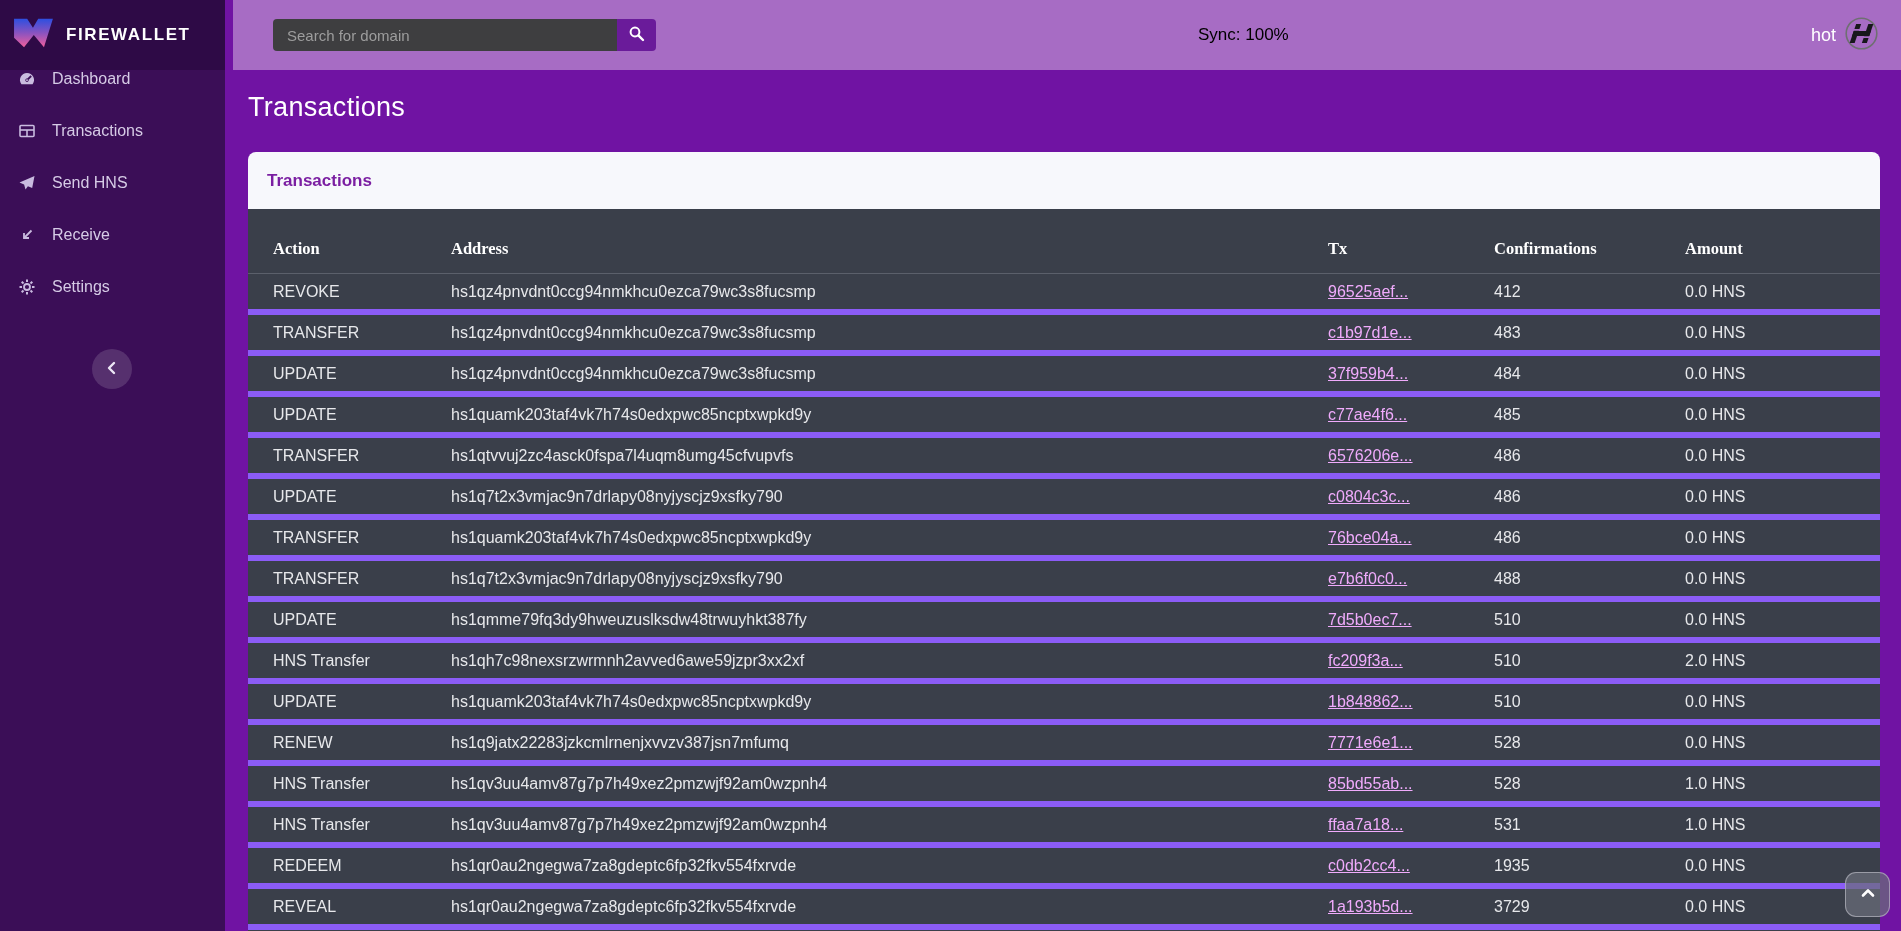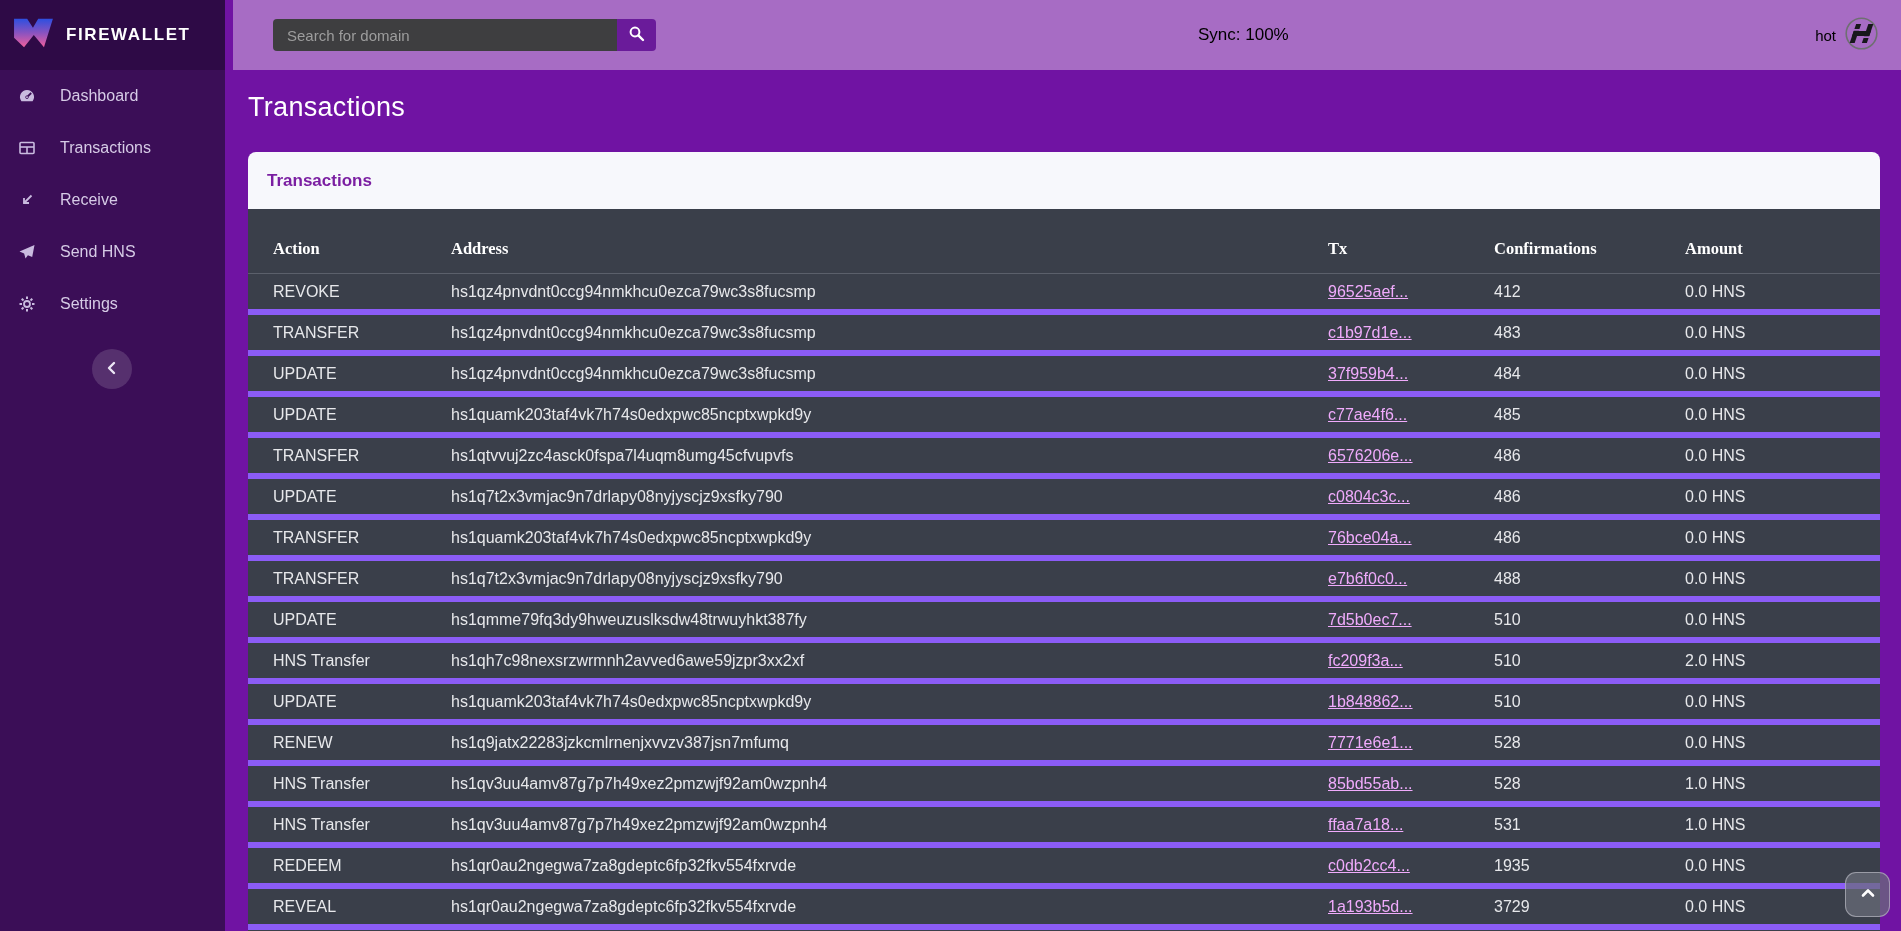--- a/index.html
+++ b/index.html
@@ -8,36 +8,36 @@
     font-family:"Liberation Sans", sans-serif;
     background:#7013a3;position:relative;
   }
   .app{position:absolute;inset:0;width:1901px;height:931px;}
 
   
   .sidebar{position:absolute;left:0;top:0;width:225px;height:931px;background:#3b0e57;z-index:5;}
   .brand{height:70px;background:#2e0a46;display:flex;align-items:center;gap:11px;padding-left:13px;box-sizing:border-box;}
   .brand-text{color:#ffffff;font-weight:700;font-size:17px;letter-spacing:1.6px;}
   .nav{position:absolute;top:70px;left:0;right:0;}
-  .nav-item{height:52px;display:flex;align-items:center;gap:24px;padding-left:18px;color:#d6cbe6;font-size:16px;cursor:pointer;}
+  .nav-item{height:52px;display:flex;align-items:flex-start;gap:16px;padding-left:18px;color:#d6cbe6;font-size:16px;cursor:pointer;}
   .nav-item .ic{width:18px;height:18px;flex:0 0 18px;display:flex;align-items:center;justify-content:center;}
   .collapse-btn{position:absolute;left:92px;top:349px;width:40px;height:40px;border-radius:50%;
     background:rgba(255,255,255,0.14);border:none;display:flex;align-items:center;justify-content:center;cursor:pointer;}
 
   
   .topbar{position:absolute;left:225px;top:0;width:1676px;height:70px;background:#a76cc4;margin-left:8px;}
   .search-wrap{position:absolute;left:40px;top:19px;height:32px;display:flex;}
   .search-input{width:344px;height:32px;background:#3e3e40;border:none;outline:none;border-radius:4px 0 0 4px;
     color:#dddddd;padding:0 0 0 14px;font-size:15px;font-family:"Liberation Sans",sans-serif;box-sizing:border-box;}
   .search-input::placeholder{color:#9d9d9d;}
   .search-btn{width:39px;height:32px;background:#6a1b9a;border:none;border-radius:0 4px 4px 0;cursor:pointer;
     display:flex;align-items:center;justify-content:center;}
   .sync{position:absolute;left:965px;top:0;height:70px;line-height:70px;color:#000000;font-size:17px;}
   .wallet{position:absolute;right:31px;top:0;height:70px;display:flex;align-items:center;gap:9px;cursor:pointer;}
-  .wallet-name{color:#000000;font-size:15px;}
+  .wallet-name{color:#ffffff;font-size:18px;}
 
   
   .page-title{position:absolute;left:248px;top:92px;margin:0;color:#ffffff;font-size:27px;font-weight:400;letter-spacing:.3px;}
   .card{position:absolute;left:248px;top:152px;width:1632px;height:779px;background:#f7f8fc;
     border-radius:8px 8px 0 0;overflow:hidden;}
   .card-header{height:57px;display:flex;align-items:center;padding-left:19px;color:#7b1fa2;font-weight:700;font-size:17px;}
   .table-wrap{position:absolute;top:57px;left:0;right:0;bottom:0;background:#3a3f4a;}
 
   .trow{display:grid;grid-template-columns:178px 877px 166px 191px 1fr;
     padding:0 25px;align-items:center;box-sizing:border-box;}
@@ -91,33 +91,33 @@
             <rect x="2" y="3.5" width="14" height="11" rx="1" fill="none" stroke="#c9bbdf" stroke-width="1.6"></rect>
             <line x1="2" y1="8" x2="16" y2="8" stroke="#c9bbdf" stroke-width="1.6"></line>
             <line x1="9" y1="8" x2="9" y2="14.5" stroke="#c9bbdf" stroke-width="1.6"></line>
           </svg>
         </span>
         <span>Transactions</span>
       </div>
       <div class="nav-item">
         <span class="ic">
           <svg width="18" height="18" viewBox="0 0 18 18">
+            <path d="M16.5 2 L1.5 8.6 l4.6 1.8 1.4 5 2.4-3.2 4.3 1.8 Z" fill="#c9bbdf"></path>
+          </svg>
+        </span>
+        <span>Send HNS</span>
+      </div>
+      <div class="nav-item">
+        <span class="ic">
+          <svg width="18" height="18" viewBox="0 0 18 18">
             <line x1="13.5" y1="4.5" x2="6" y2="12" stroke="#c9bbdf" stroke-width="1.8"></line>
             <polyline points="6,7 6,12 11,12" fill="none" stroke="#c9bbdf" stroke-width="1.8"></polyline>
           </svg>
         </span>
         <span>Receive</span>
-      </div>
-      <div class="nav-item">
-        <span class="ic">
-          <svg width="18" height="18" viewBox="0 0 18 18">
-            <path d="M16.5 2 L1.5 8.6 l4.6 1.8 1.4 5 2.4-3.2 4.3 1.8 Z" fill="#c9bbdf"></path>
-          </svg>
-        </span>
-        <span>Send HNS</span>
       </div>
       <div class="nav-item">
         <span class="ic">
           <svg width="18" height="18" viewBox="0 0 18 18">
             <circle cx="9" cy="9" r="3" fill="none" stroke="#c9bbdf" stroke-width="1.8"></circle>
             <g stroke="#c9bbdf" stroke-width="2">
               <line x1="9" y1="1.5" x2="9" y2="4"></line>
                 <line x1="9" y1="14" x2="9" y2="16.5"></line>
               <line x1="1.5" y1="9" x2="4" y2="9"></line>
                 <line x1="14" y1="9" x2="16.5" y2="9"></line>

